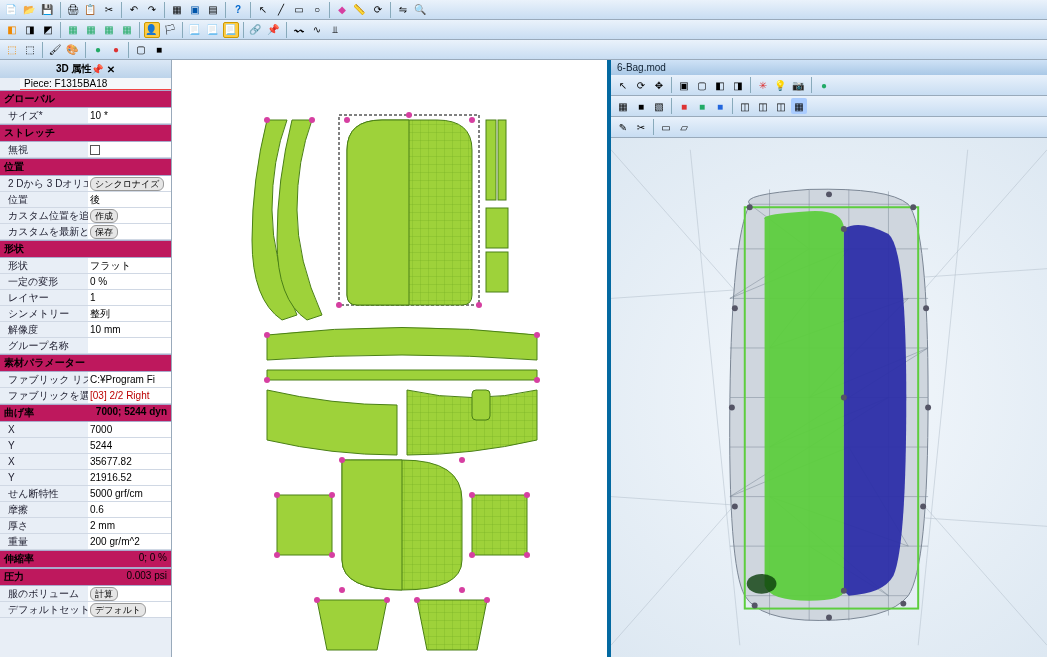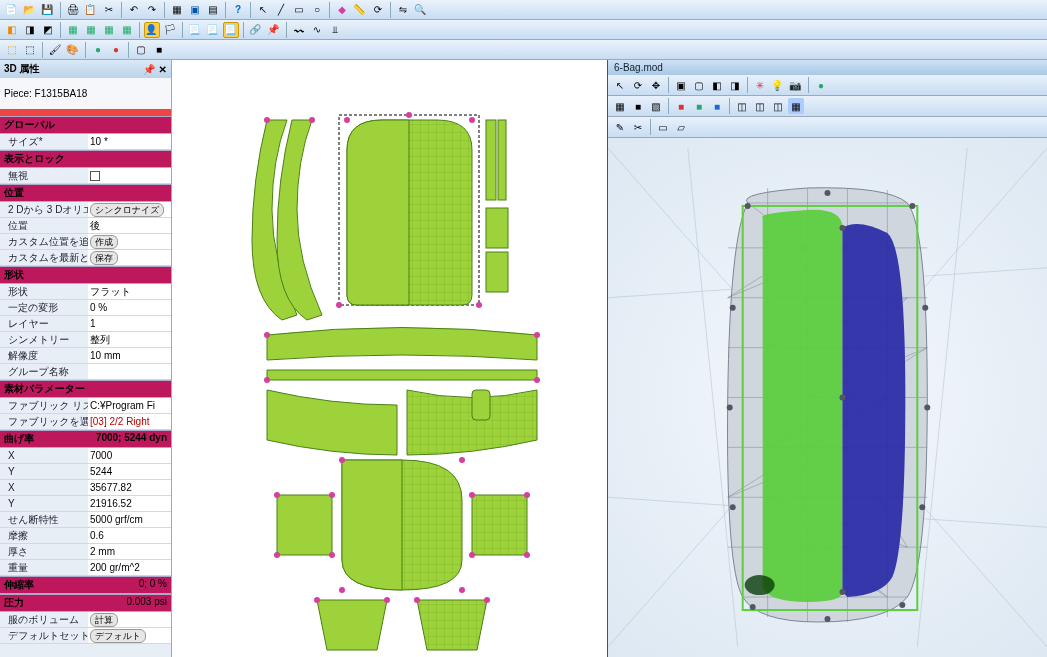--- a/index.html
+++ b/index.html
@@ -7,34 +7,34 @@
 
 .toolbars { display: flex; flex-direction: column; }
 .toolbar-row { display: flex; align-items: center; height: 20px; background: linear-gradient(#eaf2fb,#c8ddf2); border-bottom: 1px solid #9ab; padding: 0 4px; gap: 2px; }
 .tb-ico { width: 16px; height: 16px; display: inline-flex; align-items: center; justify-content: center; border: 1px solid transparent; border-radius: 2px; }
 .tb-sep { width: 1px; height: 16px; background: #8ab; margin: 0 2px; }
 
 .main { display: flex; height: calc(100% - 60px); }
 
 
 .props { width: 172px; background: #e8eef6; border-right: 1px solid #9ab; display: flex; flex-direction: column; }
-.props-title { background: linear-gradient(#dbe8f6,#bcd3ea); padding: 2px 4px; font-weight: bold; display: flex; justify-content: space-between; align-items: center; }
-.piece-label { padding: 10px 4px; background: #f5f7fa; border-bottom: 7px solid #ef4444; }
+.props-title { background: linear-gradient(#dbe8f6,#bcd3ea); padding: 2px 4px; font-weight: bold; display: flex; justify-content: center; align-items: center; }
+.piece-label { padding: 0 4px; background: #f5f7fa; border-bottom: 1px solid #ef4444; margin-left: 20px; }
 .section-head { background: #be185d; font-weight: bold; padding: 1px 4px; border-top: 1px solid #aac; border-bottom: 1px solid #aac; }
 .prop-row { display: flex; height: 16px; align-items: center; border-bottom: 1px solid #d0d8e4; }
 .prop-row .k { width: 88px; padding-left: 8px; color: #223; overflow: hidden; white-space: nowrap; }
 .prop-row .v { flex: 1; padding-left: 2px; background: #fff; height: 100%; display: flex; align-items: center; overflow: hidden; white-space: nowrap; }
 .btn-sm { font-size: 9px; background: #e6e6e6; border: 1px solid #999; border-radius: 6px; padding: 0 4px; height: 14px; }
 .chk { width: 10px; height: 10px; border: 1px solid #555; background: #fff; }
 
 
 .view2d { flex: 1; min-width: 0; background: #fff; position: relative; }
 
 
-.view3d { width: 440px; display: flex; flex-direction: column; border-left: 1px solid #0369a1; background: #d9e6f2; }
+.view3d { width: 440px; display: flex; flex-direction: column; border-left: 4px solid #0369a1; background: #d9e6f2; }
 .win-title { background: linear-gradient(#cfe2f6,#a9c8e6); padding: 2px 6px; font-size: 10px; color: #123; }
 .tb3d { background: linear-gradient(#e8f1fb,#c8ddf2); border-bottom: 1px solid #9ab; padding: 2px 4px; display: flex; gap: 2px; flex-wrap: wrap; }
 .canvas3d { flex: 1; background: radial-gradient(circle at 50% 50%, #f4f8fc, #dde8f2); position: relative; overflow: hidden; }
 
 svg { display: block; }
 </style>
 </head>
 <body>
 
 <div class="toolbars">
@@ -115,21 +115,21 @@
       <span>📌 ✕</span>
     </div>
     <div class="piece-label">Piece: F1315BA18</div>
 
     <div class="section-head">グローバル</div>
     <div class="prop-row">
         <div class="k">サイズ*</div>
         <div class="v">10 *</div>
       </div>
 
-    <div class="section-head">表示とロック</div>
+    <div class="section-head">ストレッチ</div>
     <div class="prop-row">
         <div class="k">無視</div>
         <div class="v">
           <span class="chk"></span>
         </div>
       </div>
 
     <div class="section-head">位置</div>
     <div class="prop-row">
         <div class="k">2 Dから 3 Dオリエンテーション</div>

